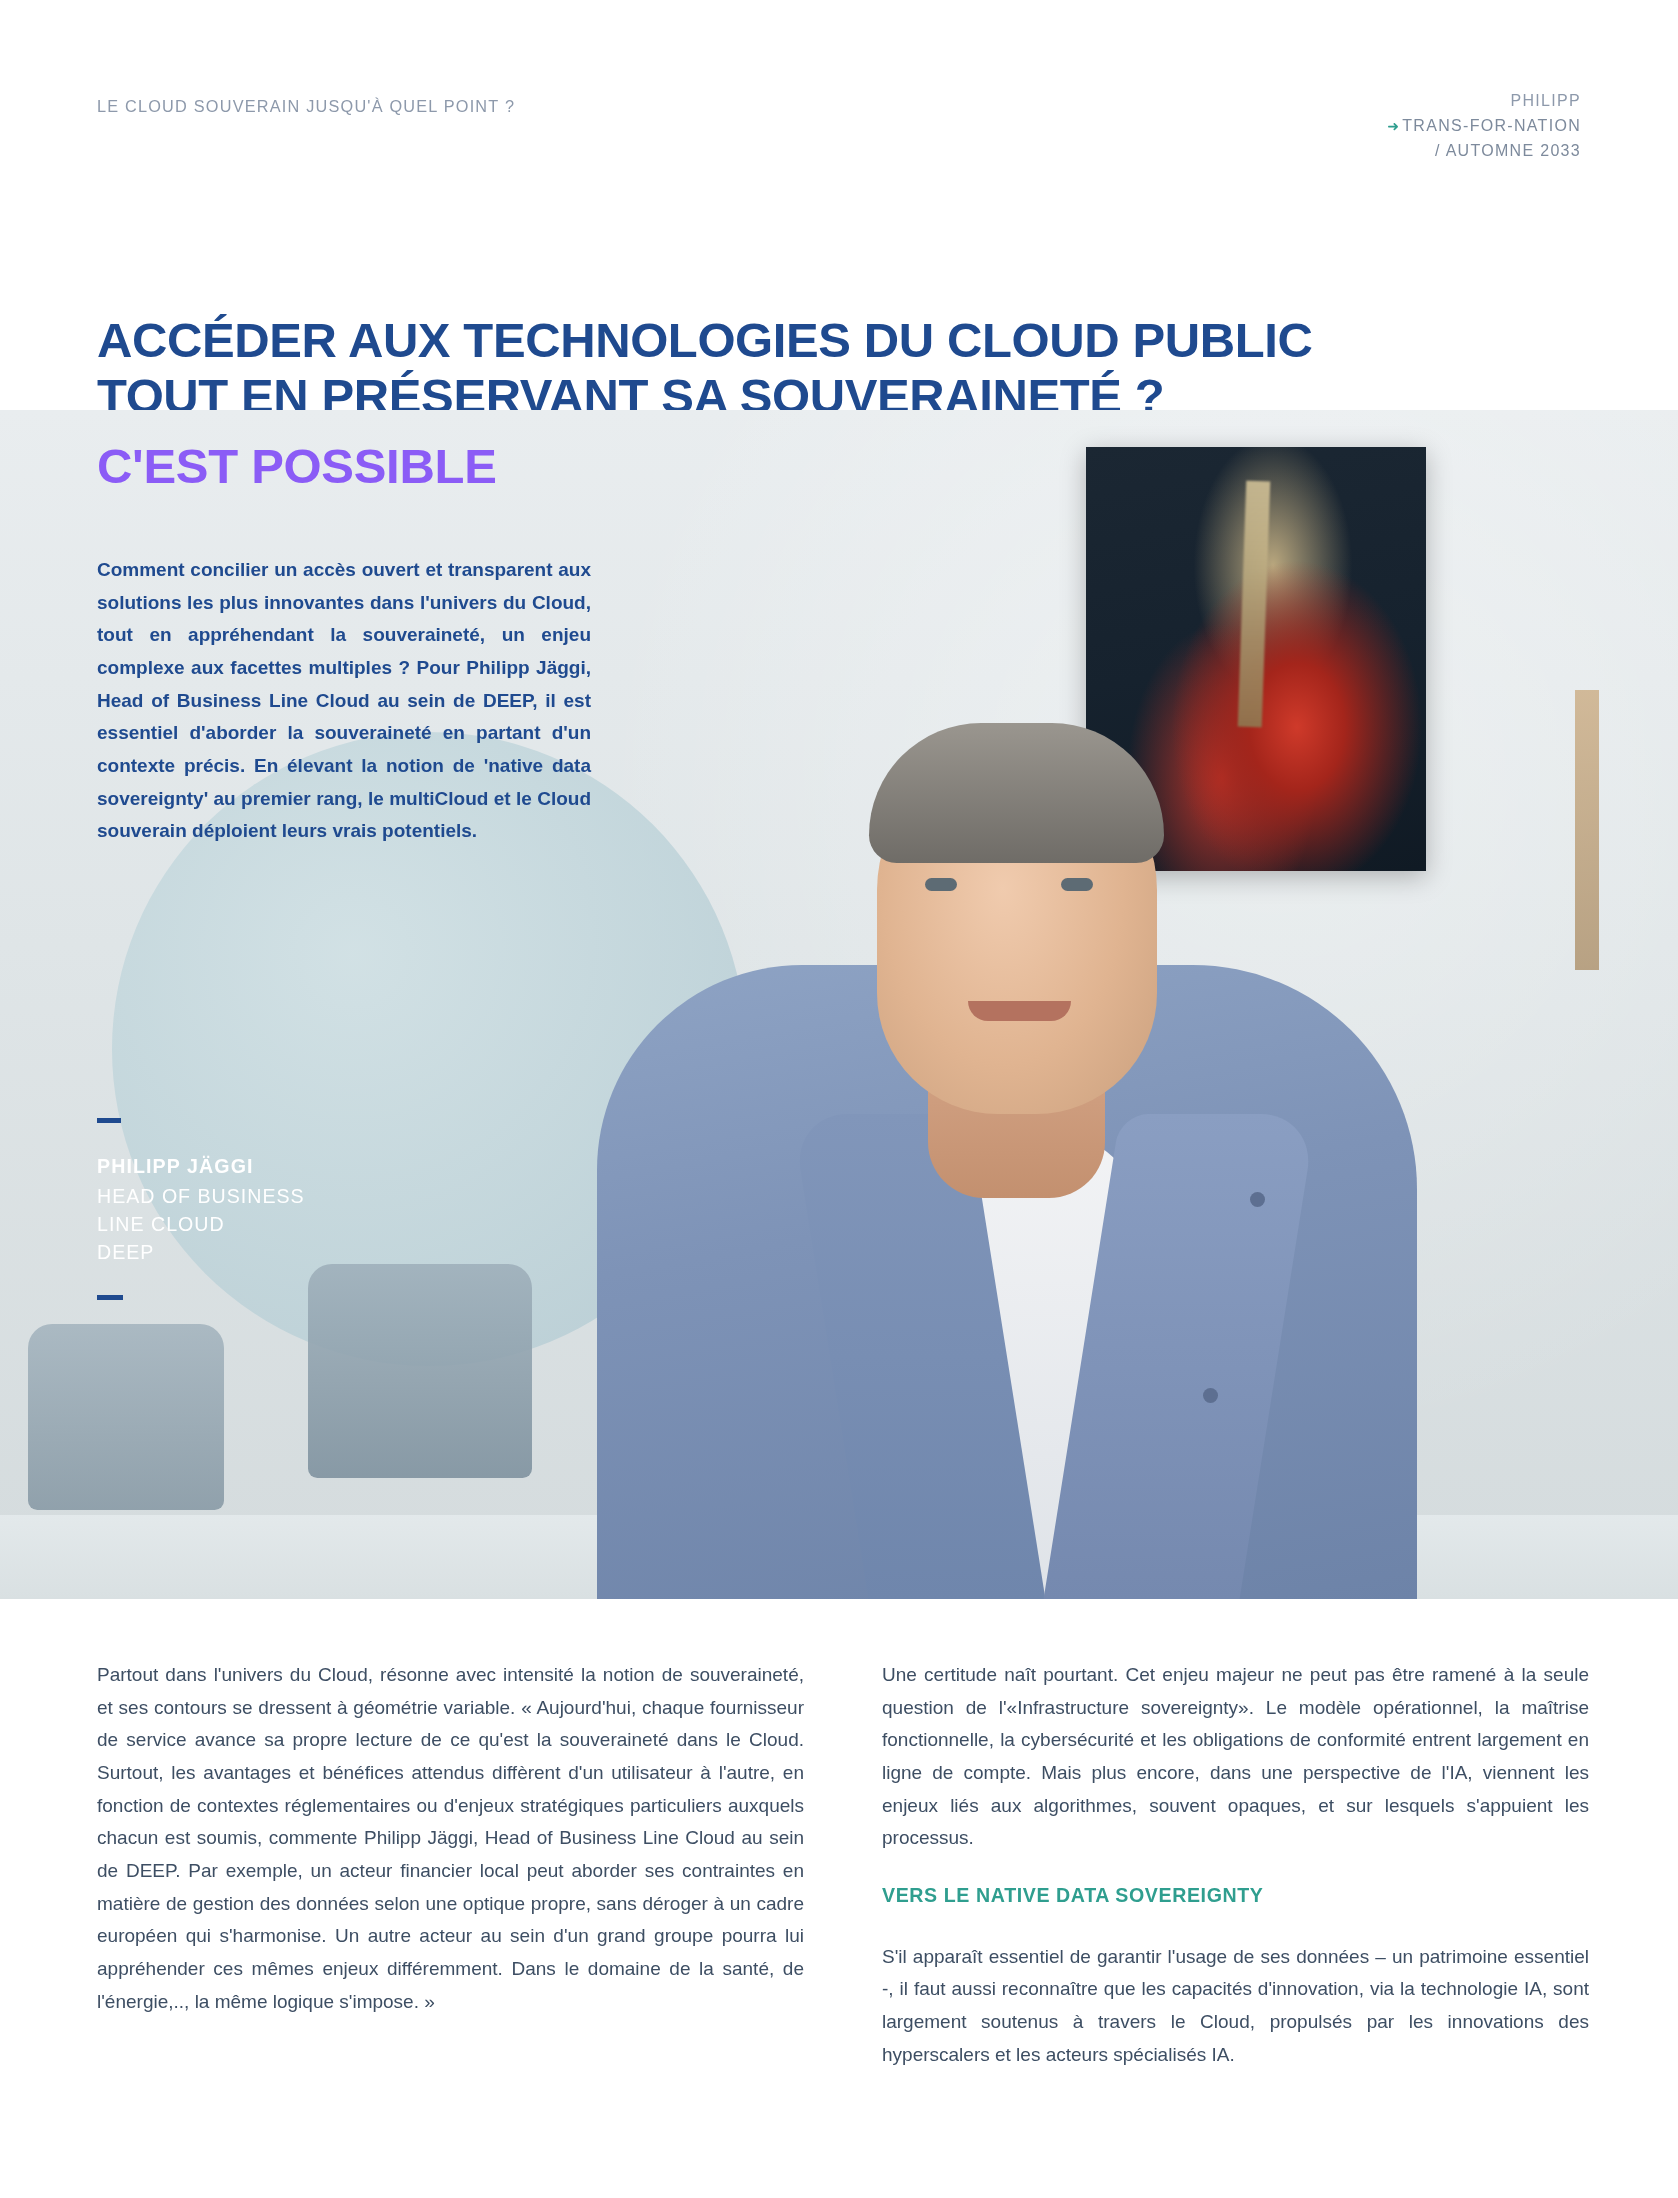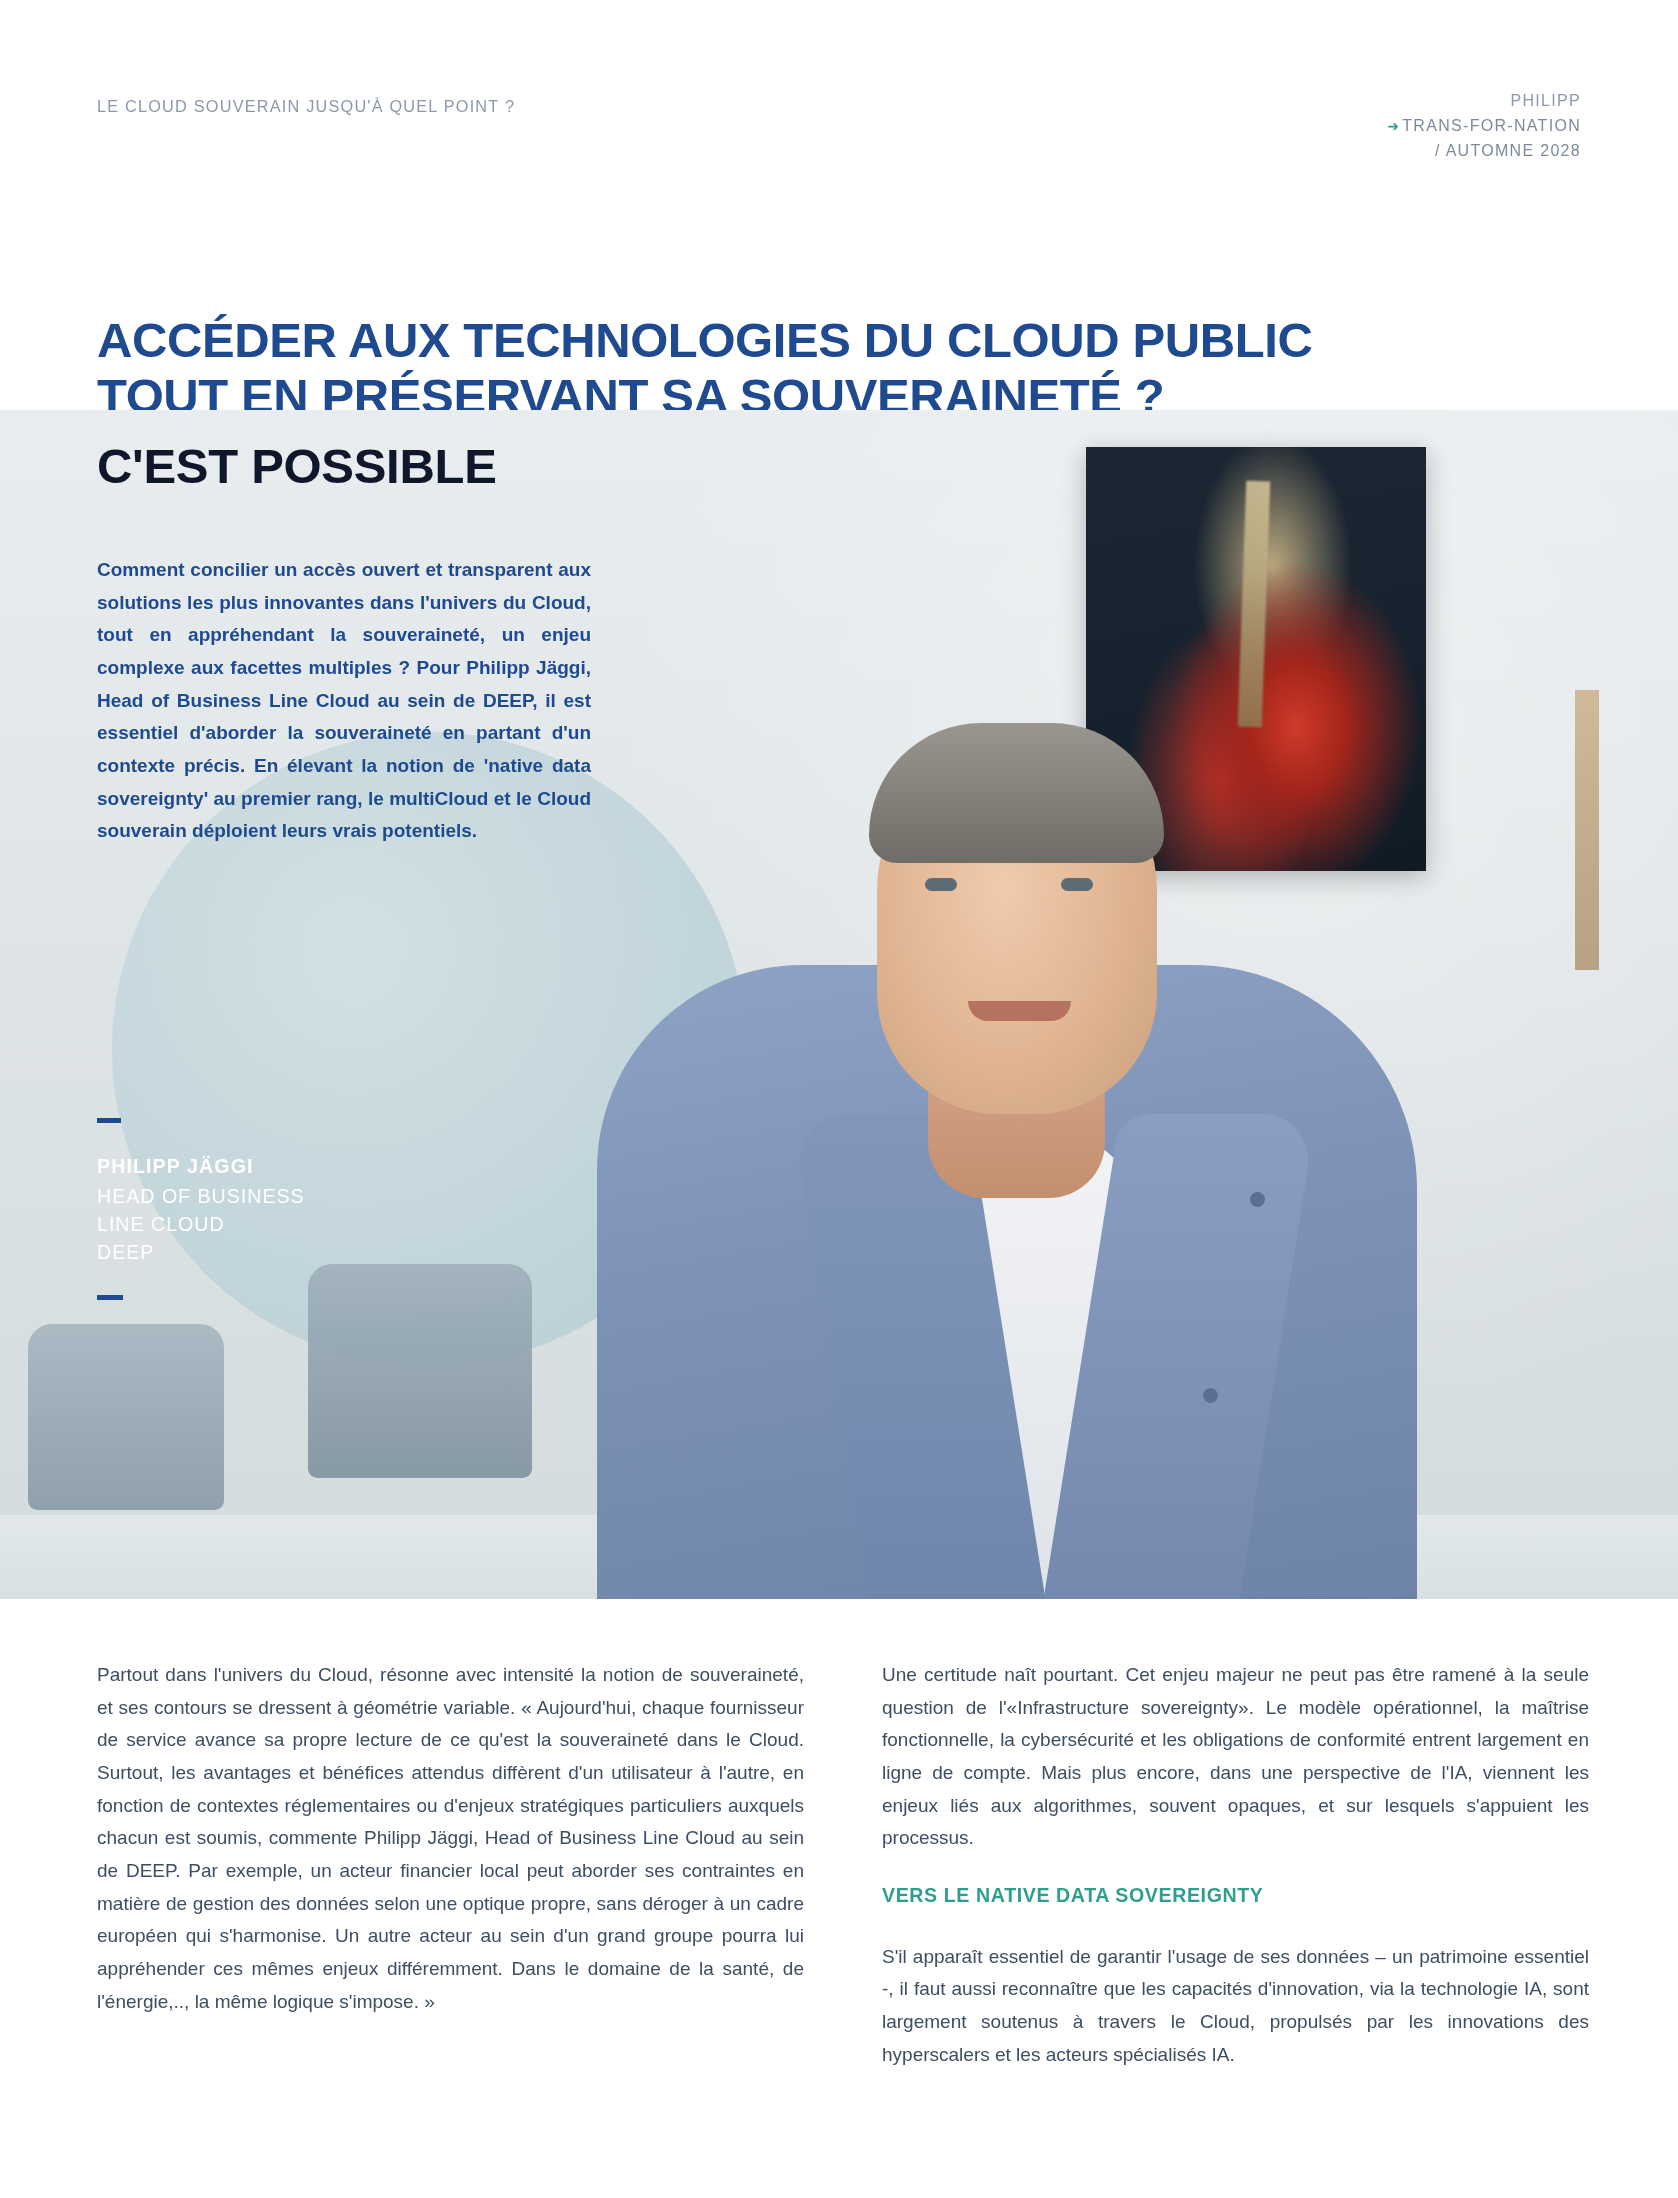--- a/index.html
+++ b/index.html
@@ -213,21 +213,21 @@
   .btn-dot.b1 { left: 653px; bottom: 392px; }
   .btn-dot.b2 { left: 606px; bottom: 196px; }
 
   
   .cest-possible {
     position: absolute;
     left: 97px;
     top: 28px;
     font-size: 49px;
     font-weight: 800;
-    color: #0f172a;
+    color: #8b5cf6;
     letter-spacing: -0.3px;
     text-align: center;
   }
   .standfirst {
     position: absolute;
     left: 97px;
     top: 144px;
     width: 494px;
     font-size: 19px;
     line-height: 1.72;
@@ -297,21 +297,21 @@
 </head>
 <body>
 
 <div class="page-header">
   <div class="kicker">LE CLOUD SOUVERAIN JUSQU'À QUEL POINT ?</div>
   <div class="brand-block">
     <div>PHILIPP</div>
     <div class="line2">
       <span class="arrow">➜</span><span>TRANS-FOR-NATION</span>
     </div>
-    <div class="line2">/ AUTOMNE 2028</div>
+    <div class="line2">/ AUTOMNE 2033</div>
   </div>
 </div>
 
 <h1 class="headline">
   <span>ACCÉDER AUX TECHNOLOGIES DU CLOUD PUBLIC</span>
   <span class="l2">TOUT EN PRÉSERVANT SA SOUVERAINETÉ ?</span>
 </h1>
 
 <div class="hero">
   <div class="photo-bg"></div>

